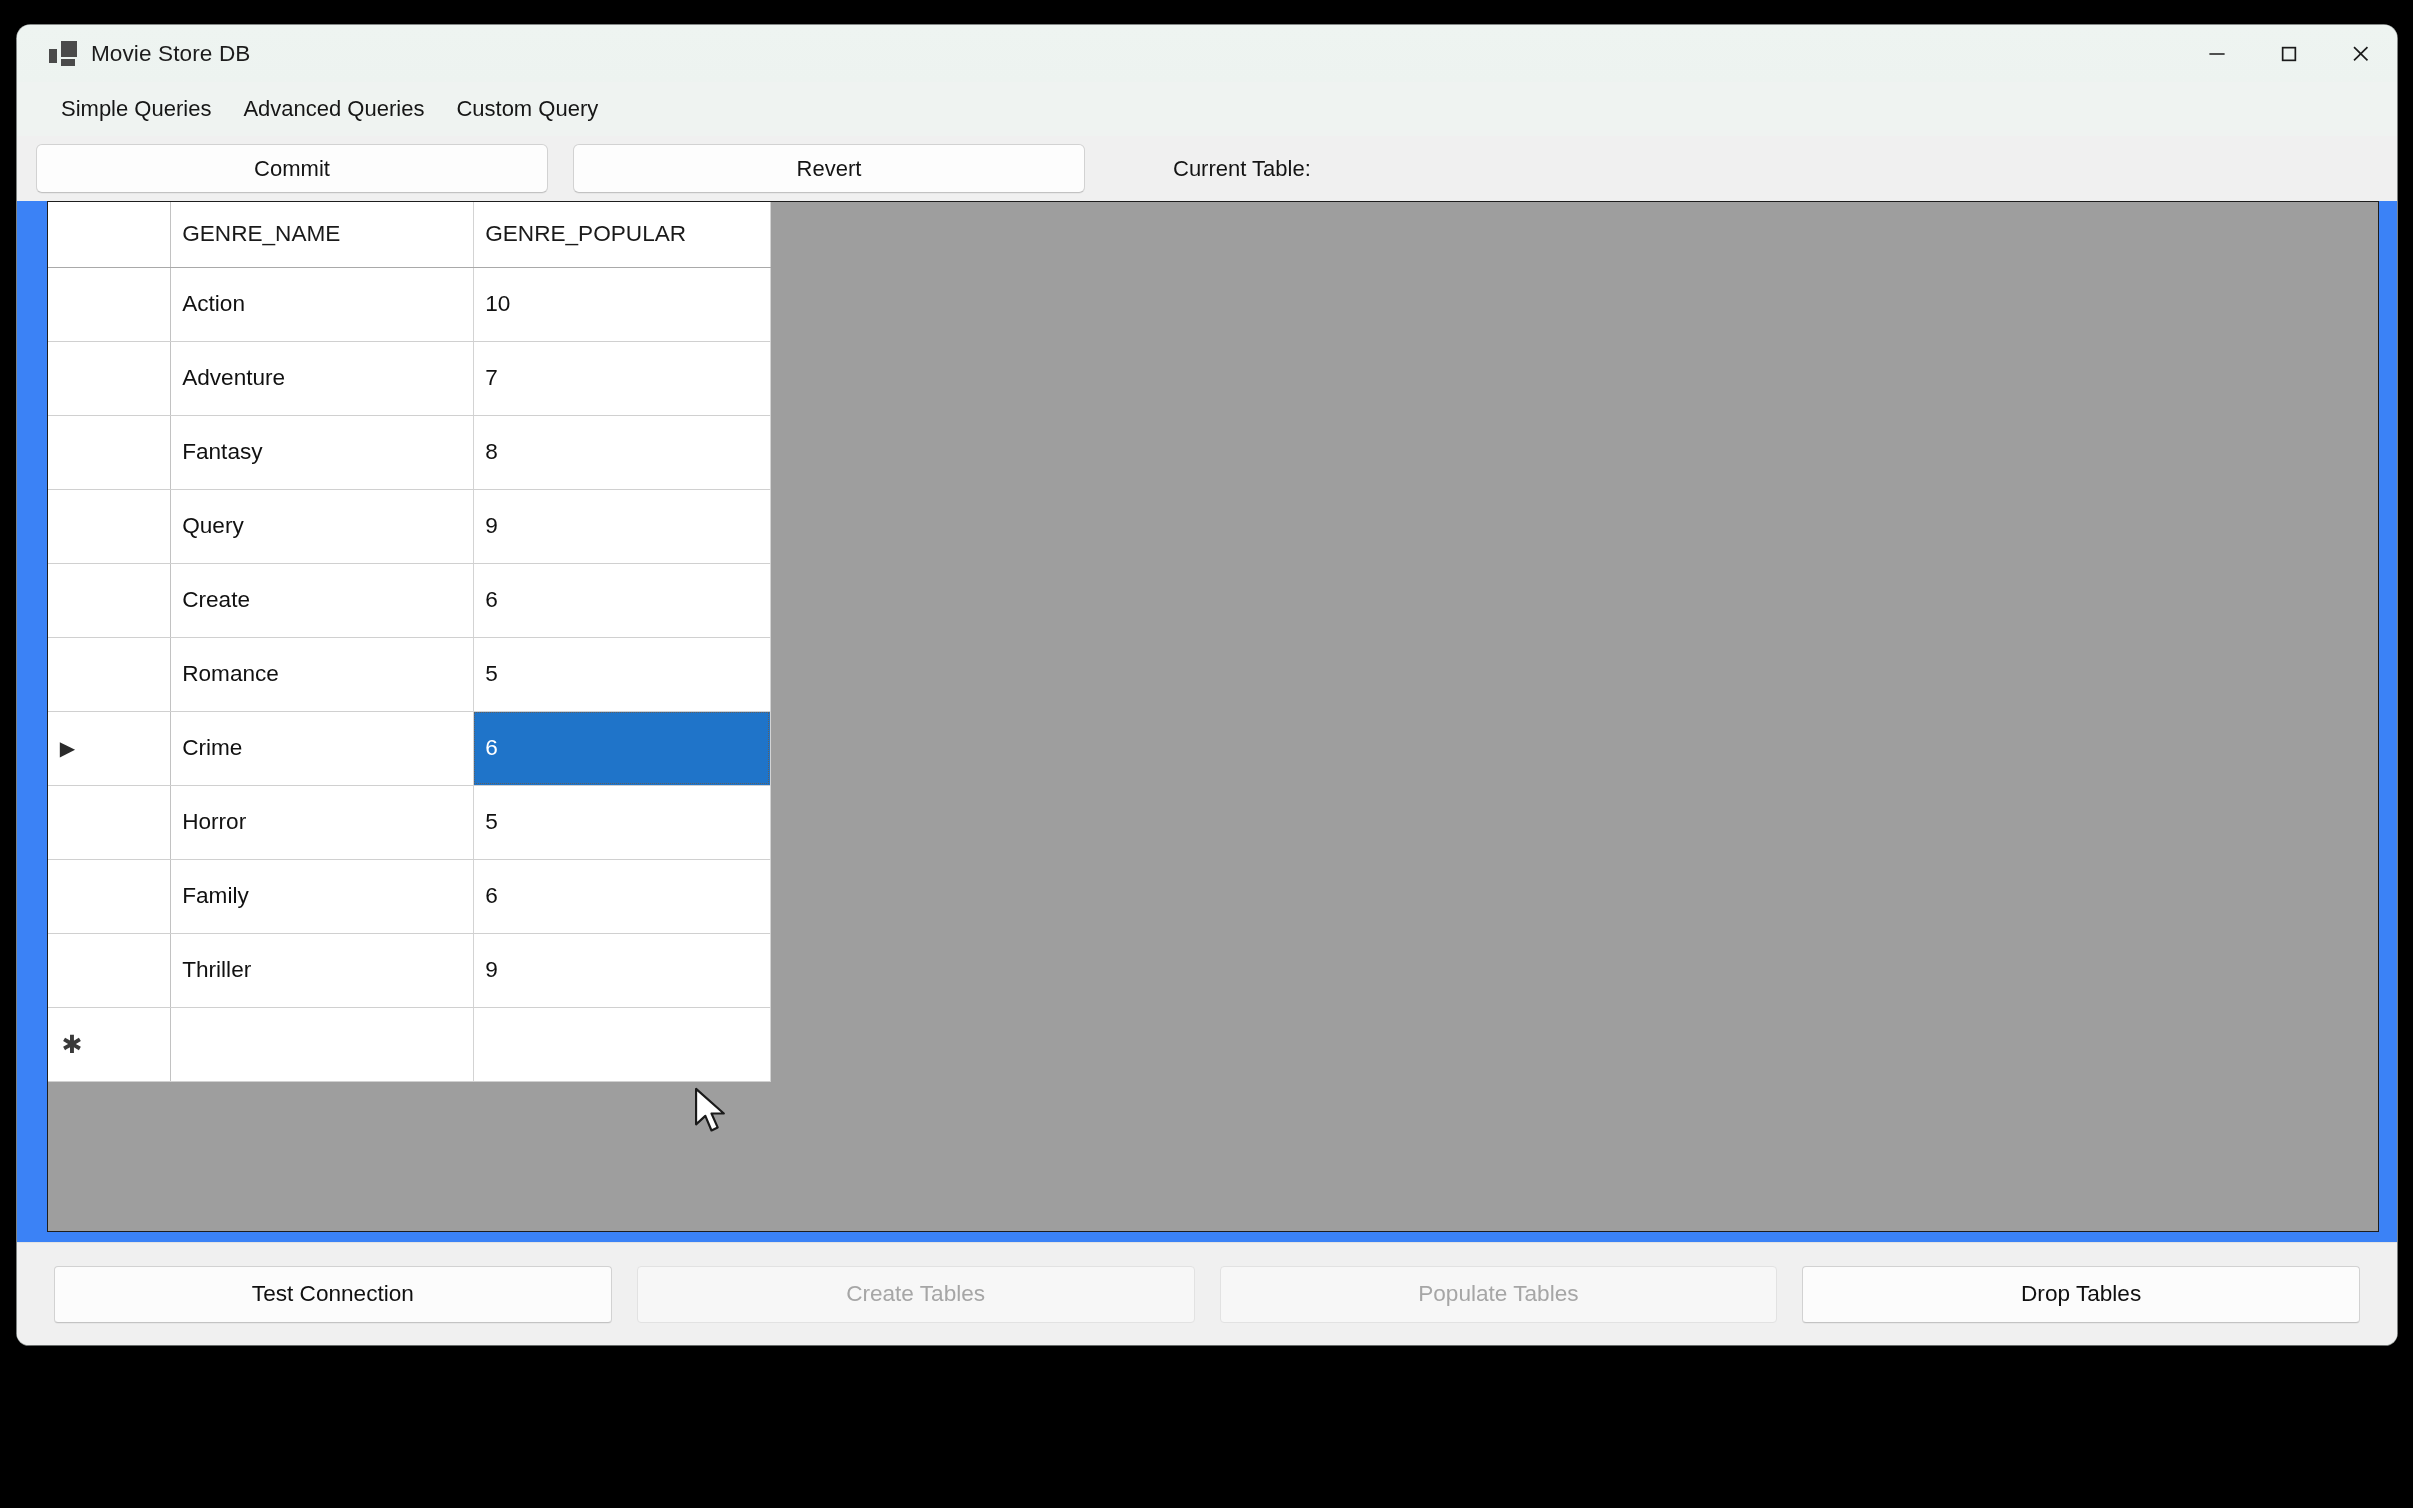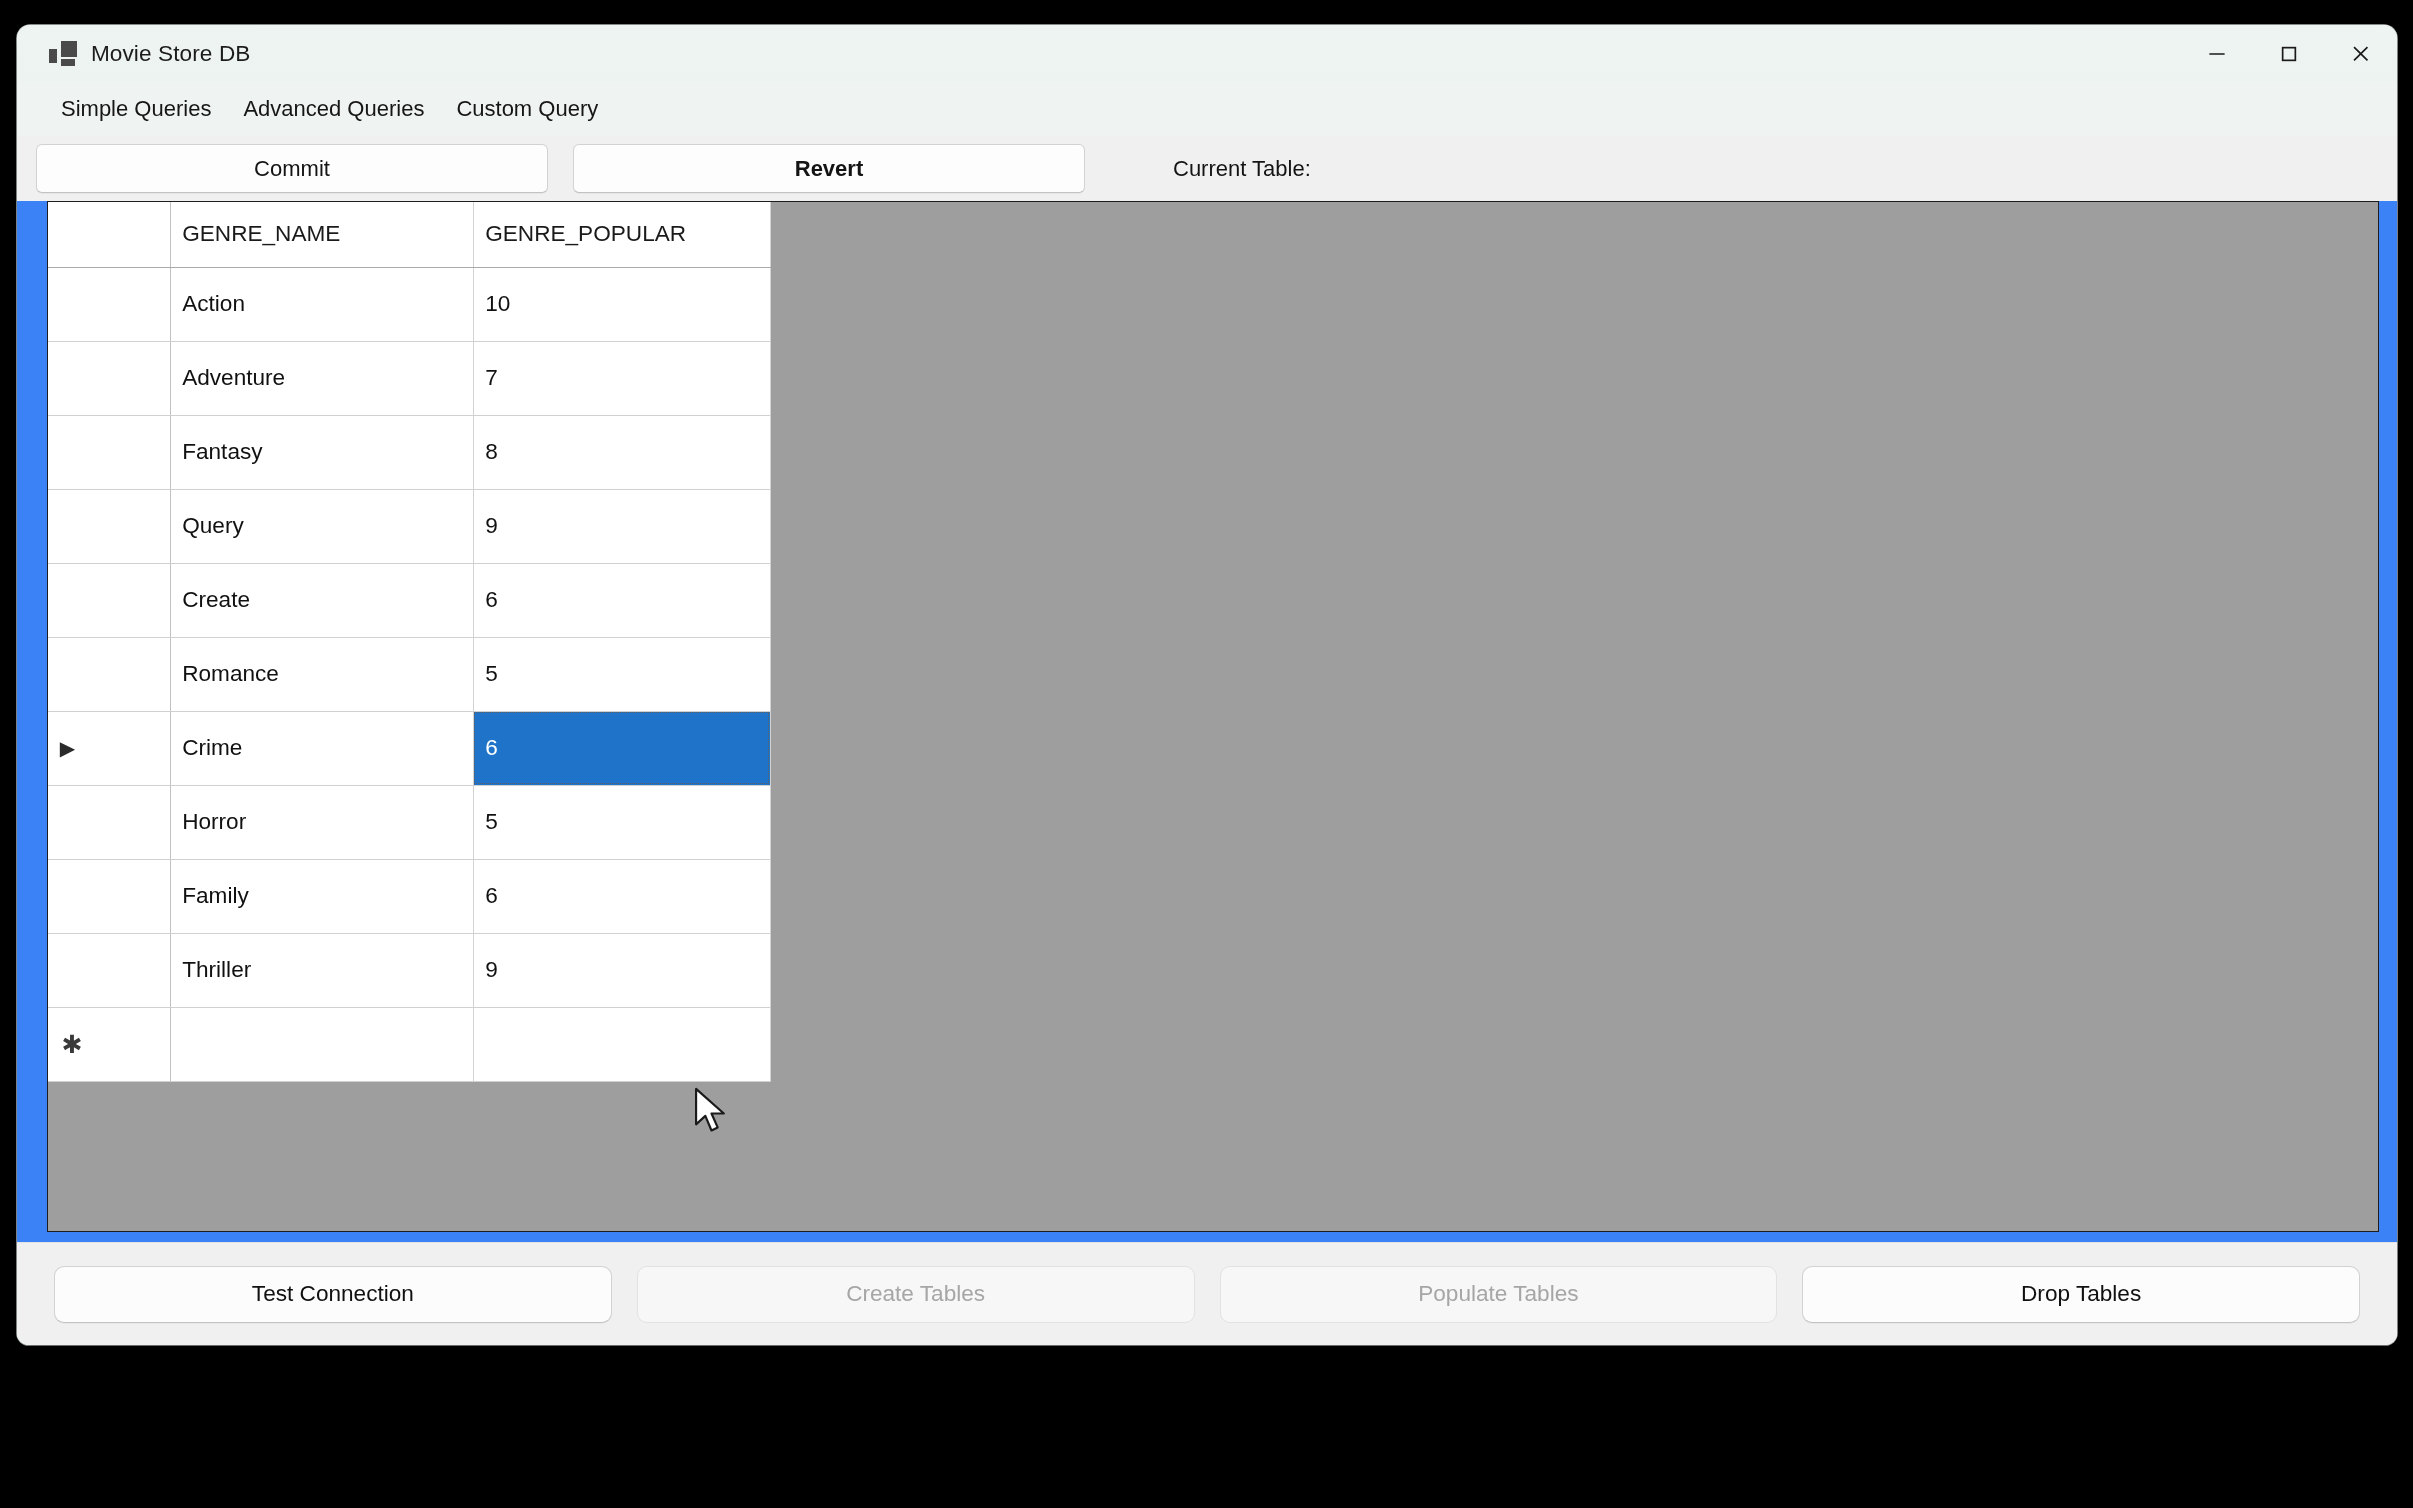--- a/index.html
+++ b/index.html
@@ -124,21 +124,21 @@
     color: #141414;
     font-size: 22px;
     font-family: "Liberation Sans", sans-serif;
     display: flex;
     align-items: center;
     justify-content: center;
     cursor: default;
     box-shadow: 0 0.8px 0 rgba(0,0,0,0.05);
   }
   #btn-commit { width: 510px; }
-  #btn-revert { width: 510px; margin-left: 25px; font-weight: bold; }
+  #btn-revert { width: 510px; margin-left: 25px; }
 
   #current-table-label {
     font-size: 22px;
     color: #141414;
     margin-left: 88px;
     white-space: nowrap;
   }
   #table-select {
     margin-left: 23.5px;
     height: 52px;
@@ -266,21 +266,21 @@
     align-items: center;
     padding: 0 37px;
     gap: 25px;
     border-top: 0.8px solid #e3e3e3;
   }
   .bottom-button {
     flex: 1 1 0;
     height: 55px;
     border: 0.8px solid #d2d2d2;
     border-bottom-color: #c3c3c3;
-    border-radius: 10px;
+    border-radius: 4px;
     background: #fcfcfc;
     color: #101010;
     font-size: 22.6px;
     display: flex;
     align-items: center;
     justify-content: center;
     cursor: default;
     box-shadow: 0 0.8px 0 rgba(0,0,0,0.05);
     white-space: nowrap;
   }

